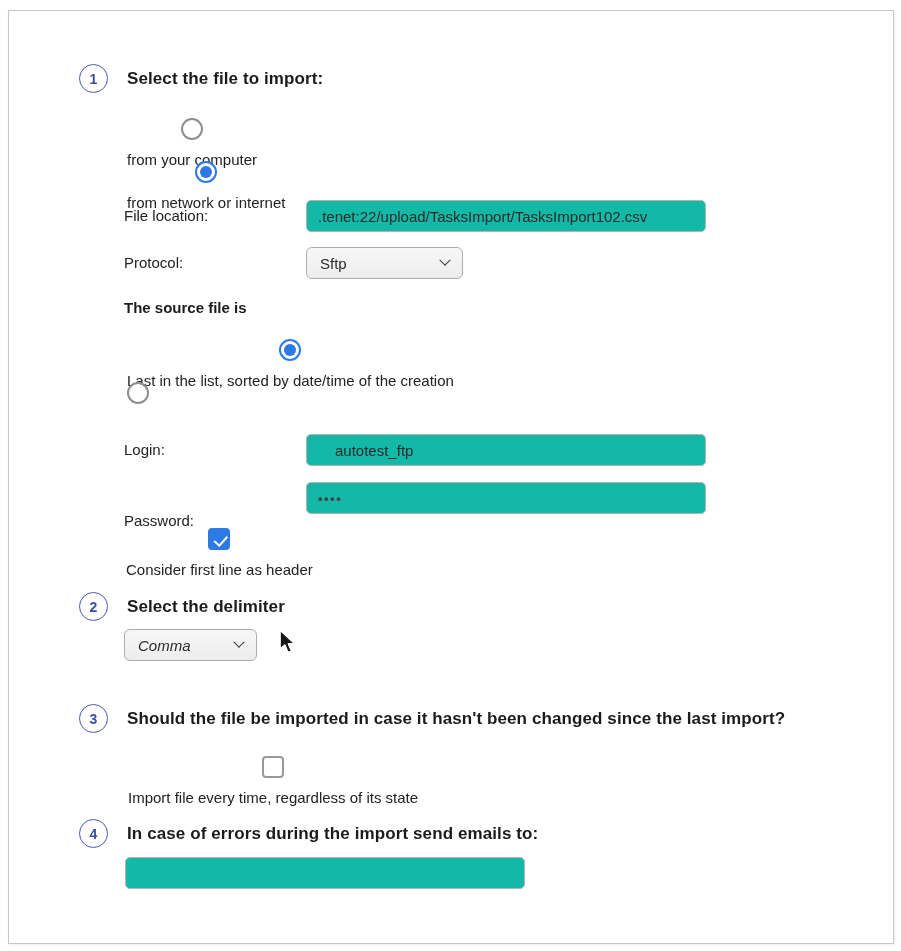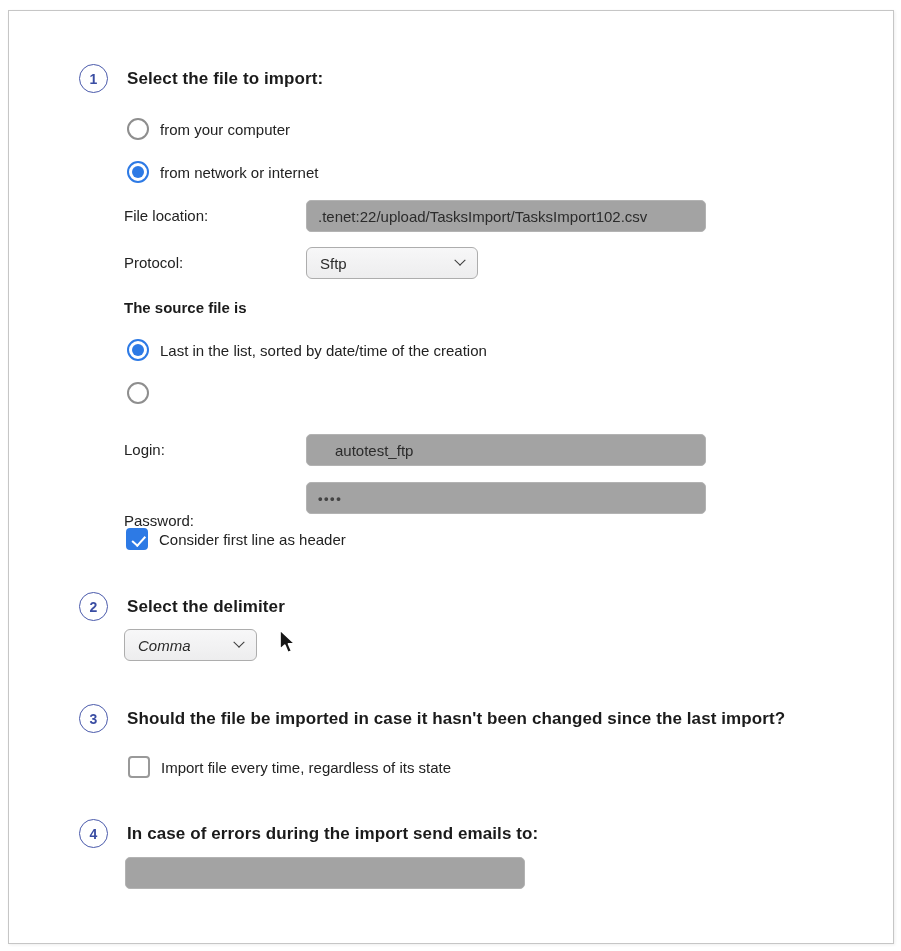--- a/index.html
+++ b/index.html
@@ -9,21 +9,21 @@
     position:absolute; left:8px; top:10px; width:886px; height:934px;
     background:#fff; border:1px solid #c6c6c6; box-shadow:1px 1px 3px rgba(0,0,0,.07);
   }
   .step-header { position:absolute; display:flex; align-items:center; gap:19px; height:29px; }
   .step-circle {
     width:29px; height:29px; border:1.6px solid #4a5aab; border-radius:50%;
     display:flex; align-items:center; justify-content:center;
     color:#3a4da3; font-size:14px; font-weight:700; background:#fff; flex:0 0 auto;
   }
   .step-title { font-size:17px; font-weight:700; color:#1b1b1b; letter-spacing:.1px; white-space:nowrap; }
-  .opt-row { position:absolute; display:flex; align-items:center; gap:11px; height:22px; }
+  .opt-row { position:absolute; display:flex; align-items:center; gap:11px; height:22px;flex-direction:column; }
   .opt-label { font-size:15px; color:#222; white-space:nowrap; }
   .radio {
     width:22px; height:22px; border-radius:50%; background:#fff;
     border:2px solid #8e8e8e; flex:0 0 auto; position:relative;
   }
   .radio.selected { border:2.5px solid #2d7ae5; }
   .radio.selected::after {
     content:''; position:absolute; inset:3px; border-radius:50%; background:#2d7ae5;
   }
   .checkbox {
@@ -31,21 +31,21 @@
     border:2px solid #999; flex:0 0 auto; position:relative;
   }
   .checkbox.checked { background:#2d7ae5; border-color:#2d7ae5; }
   .checkbox.checked::after {
     content:''; position:absolute; left:6.5px; top:2.5px; width:5.5px; height:10.5px;
     border:solid #fff; border-width:0 2.6px 2.6px 0; transform:rotate(42deg);
   }
   .field-label { position:absolute; font-size:15px; color:#222; line-height:32px; white-space:nowrap; }
   .text-input {
     position:absolute; width:400px; height:32px; border:1px solid #b3b3b3;
-    border-radius:5px; background:#a3a3a3; font-family:"Liberation Sans", sans-serif;
+    border-radius:5px; background:#14b8a6; font-family:"Liberation Sans", sans-serif;
     font-size:15px; color:#2b2b2b; padding:0 11px; outline:none;
   }
   .text-input.password { font-size:13px; letter-spacing:1.5px; font-weight:700; color:#444; }
   .select {
     position:absolute; height:32px; border:1px solid #adadad; border-radius:6px;
     background:linear-gradient(#f7f7f8,#ededee);
     display:flex; align-items:center; justify-content:space-between;
     padding:0 13px; font-size:15px; color:#2b2b2b; cursor:default;
   }
   .chevron {
@@ -71,21 +71,21 @@
   </div>
   <div class="opt-row" style="left:118px; top:150px;">
     <span class="radio selected"></span>
     <span class="opt-label">from network or internet</span>
   </div>
 
   <div class="field-label" style="left:115px; top:189px;">File location:</div>
   <input class="text-input" style="left: 297px; top: 189px;" value=".tenet:22/upload/TasksImport/TasksImport102.csv">
 
   <div class="field-label" style="left:115px; top:236px;">Protocol:</div>
-  <div class="select" style="left:297px; top:236px; width:172px;">
+  <div class="select" style="left:297px; top:236px; width:157px;">
     <span>Sftp</span>
     <span class="chevron"></span>
   </div>
 
   <div class="section-subhead" style="left:115px; top:288px;">The source file is</div>
 
   <div class="opt-row" style="left:118px; top:328px;">
     <span class="radio selected"></span>
     <span class="opt-label">Last in the list, sorted by date/time of the creation</span>
   </div>

